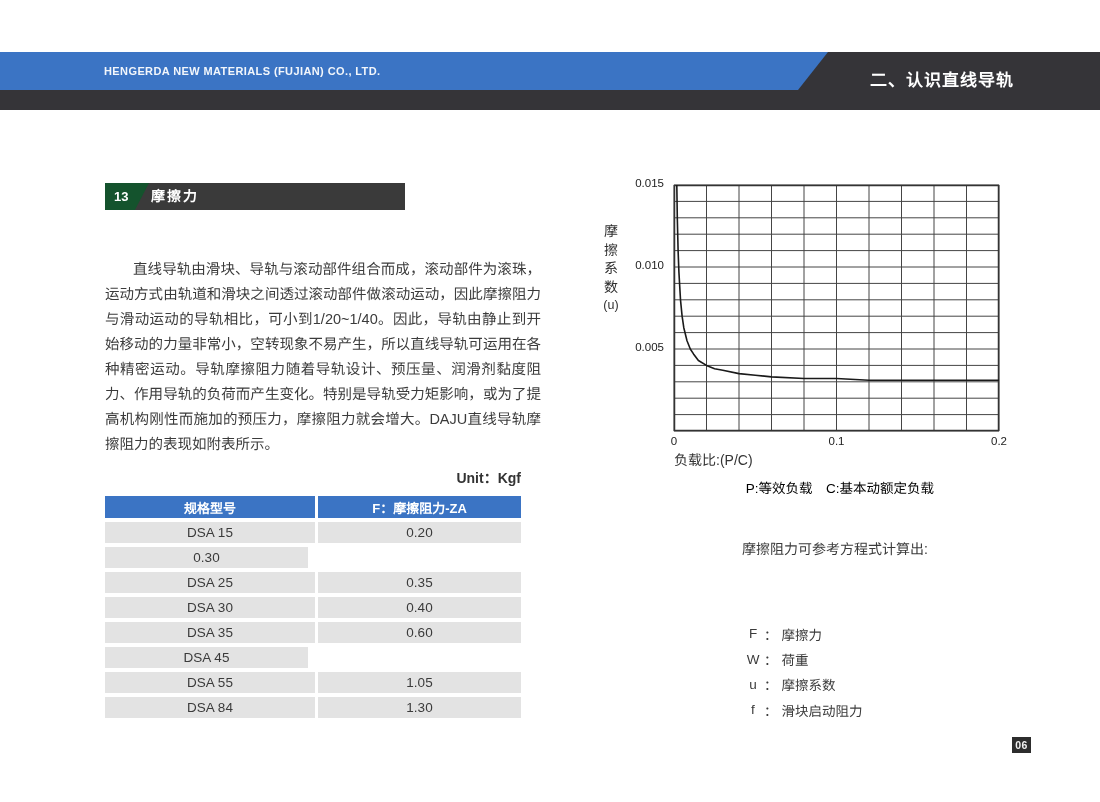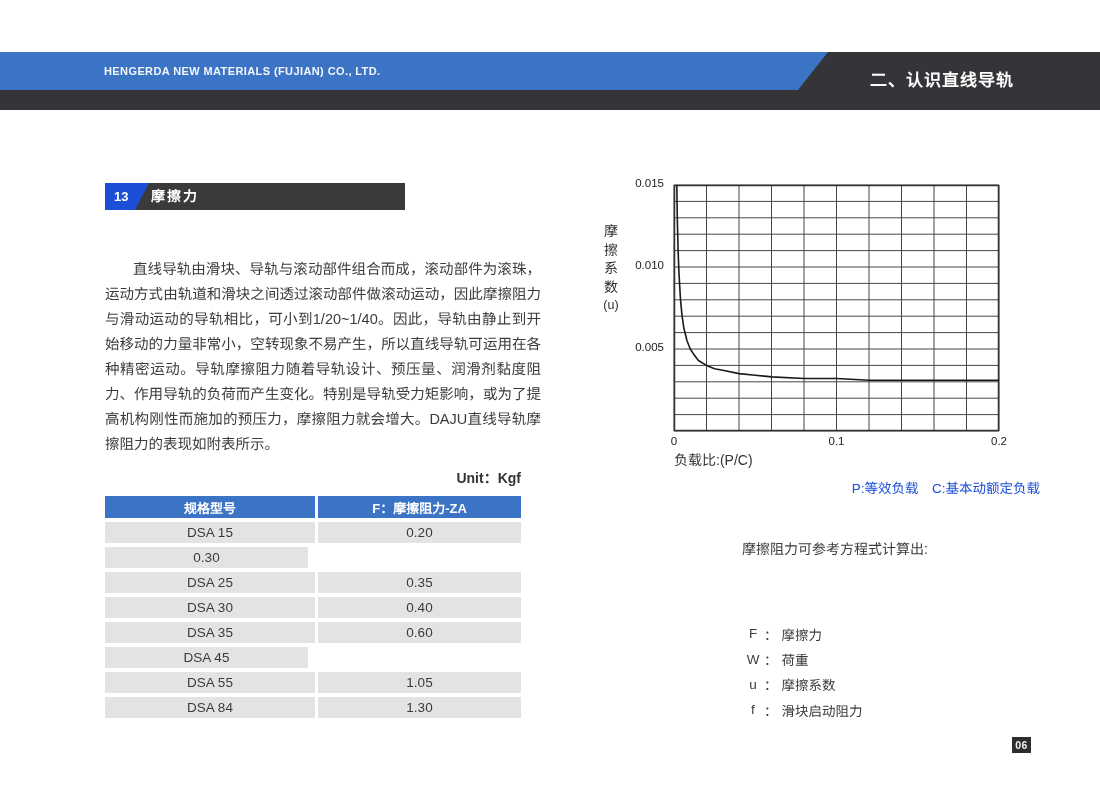--- a/index.html
+++ b/index.html
@@ -11,21 +11,21 @@
   .hdr-dark { position:absolute; left:0; top:52px; width:1100px; height:58px; background:#353438; }
   .hdr-title { position:absolute; right:86px; top:0; height:66px; line-height:58px;
                color:#ffffff; font-size:17px; font-weight:bold; letter-spacing:1px; }
   .hdr-blue { position:absolute; left:0; top:52px; width:828px; height:38px; background:#3b74c4;
               clip-path:polygon(0 0, 100% 0, calc(100% - 30px) 100%, 0 100%); }
   .hdr-company { position:absolute; left:104px; top:0; height:38px; line-height:38px;
                  color:#f2f6fb; font-size:11px; font-weight:bold; letter-spacing:.4px; }
 
   
   .sec-bar { position:absolute; left:105px; top:183px; width:300px; height:27px; background:#3a3a3a; }
-  .sec-badge { position:absolute; left:0; top:0; width:44px; height:27px; background:#1d4ed8;
+  .sec-badge { position:absolute; left:0; top:0; width:44px; height:27px; background:#14532d;
                clip-path:polygon(0 0, 100% 0, 68% 100%, 0 100%); color:#fff;
                font-size:13px; font-weight:bold; line-height:27px; padding-left:9px; }
   .sec-title { position:absolute; left:46px; top:0; height:27px; line-height:27px;
                color:#ffffff; font-size:14px; font-weight:bold; letter-spacing:2px; }
 
   
   .body-par { position:absolute; left:105px; top:257px; width:436px; height:204px;
               font-size:14.5px; line-height:25px; color:#3b3b3b; text-align:justify;
               text-indent:28px; overflow:hidden; }
 
@@ -46,22 +46,22 @@
   .plot-svg { position:absolute; left:674px; top:185px; overflow:visible; }
   .ylab { position:absolute; left:596px; top:222px; width:30px; text-align:center;
           color:#2f2f2f; }
   .ylab div { line-height:18.6px; font-size:14px; }
   .ylab div.unit-row { font-size:12.5px; }
   .ytick { position:absolute; left:606px; width:58px; text-align:right;
            font-size:11.5px; color:#222; }
   .xtick { position:absolute; width:34px; text-align:center; font-size:11.5px; color:#222; }
   .xlabel { position:absolute; left:674px; top:449px; width:332px; 
             font-size:14px; color:#333; }
-  .xsub { position:absolute; left:640px; top:477px; width:400px; text-align:right;
-          font-size:13.5px; color:#1d4ed8; }
+  .xsub { position:absolute; left:640px; top:477px; width:400px; text-align:center;
+          font-size:13.5px; color:#000000; }
 
   
   .eq-hint { position:absolute; left:742px; top:538px; font-size:14px; color:#3b3b3b; }
   .eq-formula { position:absolute; left:742px; top:558px; width:176px; display:flex;
                 justify-content:center; white-space:nowrap; font-size:23px; font-weight:bold;
                 color:#2e2e2e; letter-spacing:1px; }
   .defs { position:absolute; left:744px; top:621px; }
   .def-row { display:flex; align-items:center; height:25.4px; font-size:13.5px; color:#3b3b3b; }
   .def-sym { width:18px; text-align:center; }
   .def-colon { margin:0 4px 0 2px; }

